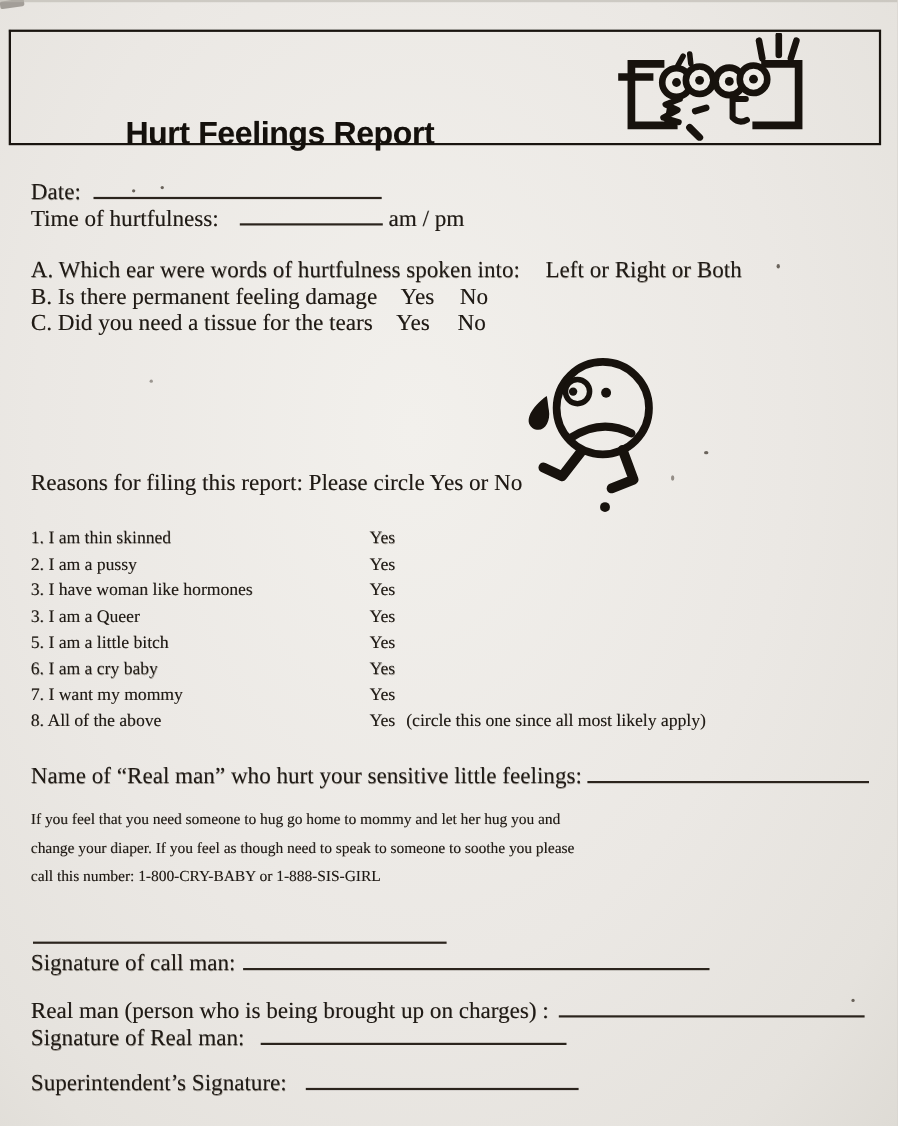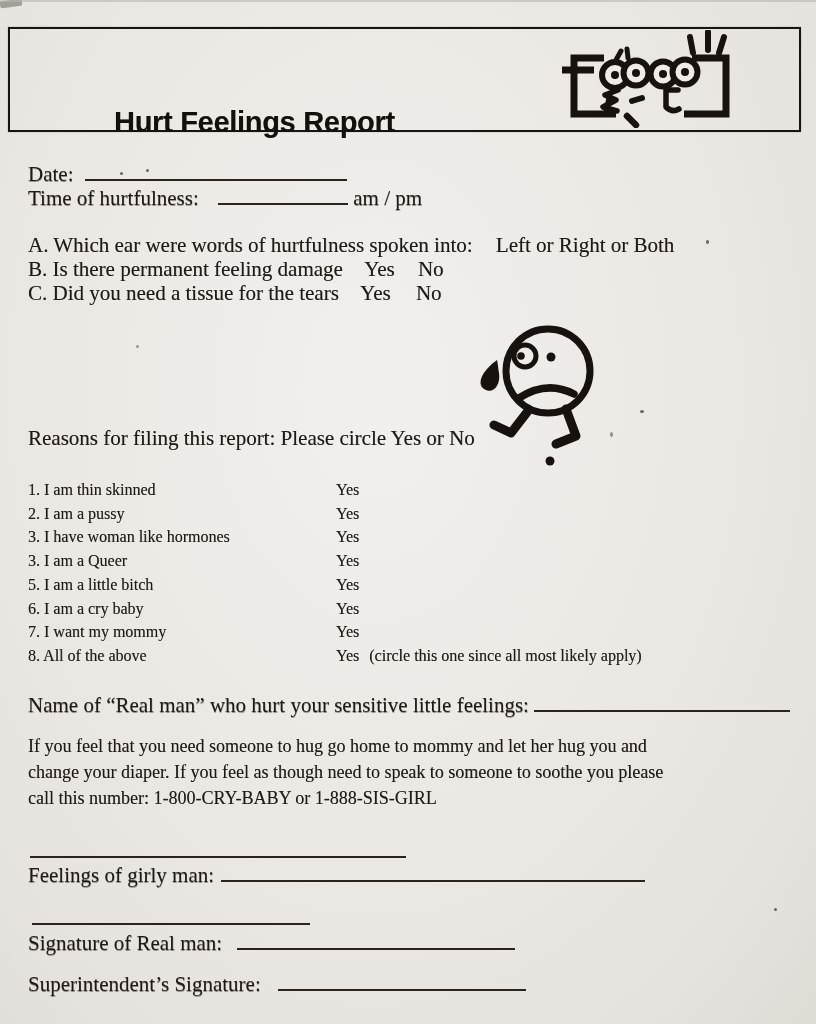--- a/index.html
+++ b/index.html
@@ -27,21 +27,21 @@
     line-height:1;white-space:nowrap;margin-left:32px;
   }
   .header-art{position:absolute;left:560px;top:30px;width:178px;height:98px;}
   .body-art{position:absolute;left:470px;top:320px;width:135px;height:150px;}
   svg .ink{stroke:#17120d;fill:none;}
   svg .fillink{fill:#17120d;stroke:none;}
   svg .eyewhite{fill:#efece7;stroke:#17120d;}
   
   .row{position:absolute;left:28px;white-space:nowrap;font-size:21px;line-height:23px;}
   .bl{display:inline-block;height:0.82em;border-bottom:2px solid #2b241d;vertical-align:baseline;}
-  .para{position:absolute;left:28px;font-size:18px;line-height:26px;white-space:nowrap;}
+  .para{position:absolute;left:28px;font-size:14px;line-height:26px;white-space:nowrap;}
   .opt{display:inline-block;}
   
   .reasons-wrap{position:absolute;left:28px;top:478px;width:770px;height:196px;}
   .reason-row{position:absolute;left:0;white-space:nowrap;font-size:16px;line-height:23px;}
   .reason-answer{position:absolute;left:308px;top:0;}
   .reason-note{margin-left:10px;}
   
   .speck{position:absolute;background:#4a4239;border-radius:50%;opacity:.8;}
   .smudge-tl{position:absolute;left:0;top:0;width:22px;height:7px;background:#6a645c;opacity:.55;transform:rotate(-8deg);border-radius:2px;}
   .edge-top{position:absolute;left:0;top:0;width:100%;height:2px;background:#b9b5ae;opacity:.6;}
@@ -186,25 +186,26 @@
   <div class="para" style="top:733px;">
     <div>If you feel that you need someone to hug go home to mommy and let her hug you and</div>
     <div>change your diaper. If you feel as though need to speak to someone to soothe you please</div>
     <div>call this number: 1-800-CRY-BABY or 1-888-SIS-GIRL</div>
   </div>
 
   <div class="row" style="top:839px;">
     <span class="bl" style="width:376px;margin-left:2px;"></span>
   </div>
   <div class="row" style="top:863px;">
-    <span>Feelings of girly man:</span>
+    <span>Signature of call man:</span>
     <span class="bl" style="width:424px;margin-left:2px;"></span>
   </div>
 
   <div class="row" style="top:906px;">
+    <span>Real man (person who is being brought up on charges) :</span>
     <span class="bl" style="width:278px;margin-left:4px;"></span>
   </div>
   <div class="row" style="top:931px;">
     <span>Signature of Real man:</span>
     <span class="bl" style="width:278px;margin-left:10px;"></span>
   </div>
 
   <div class="row" style="top:972px;">
     <span>Superintendent’s Signature:</span>
     <span class="bl" style="width:248px;margin-left:12px;"></span>

